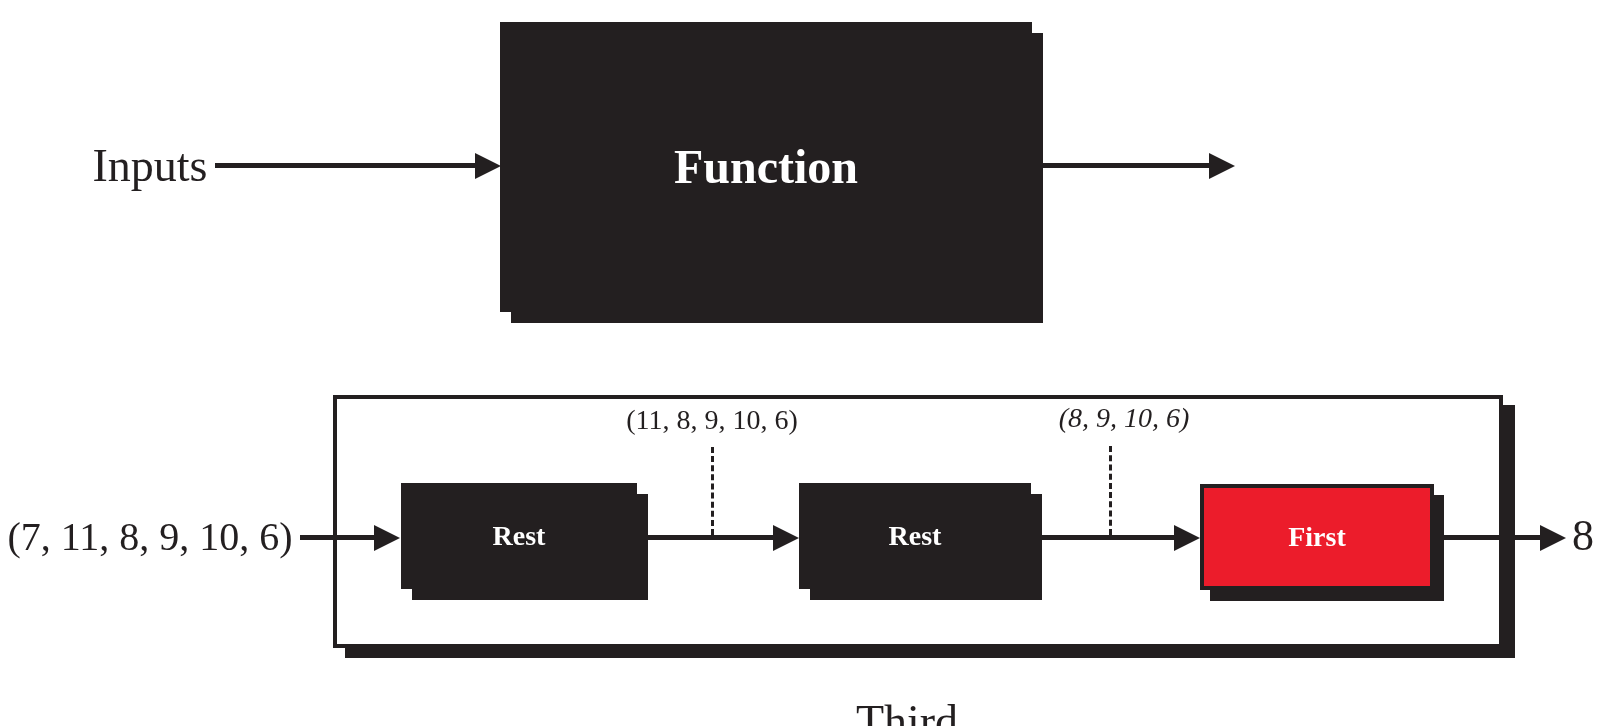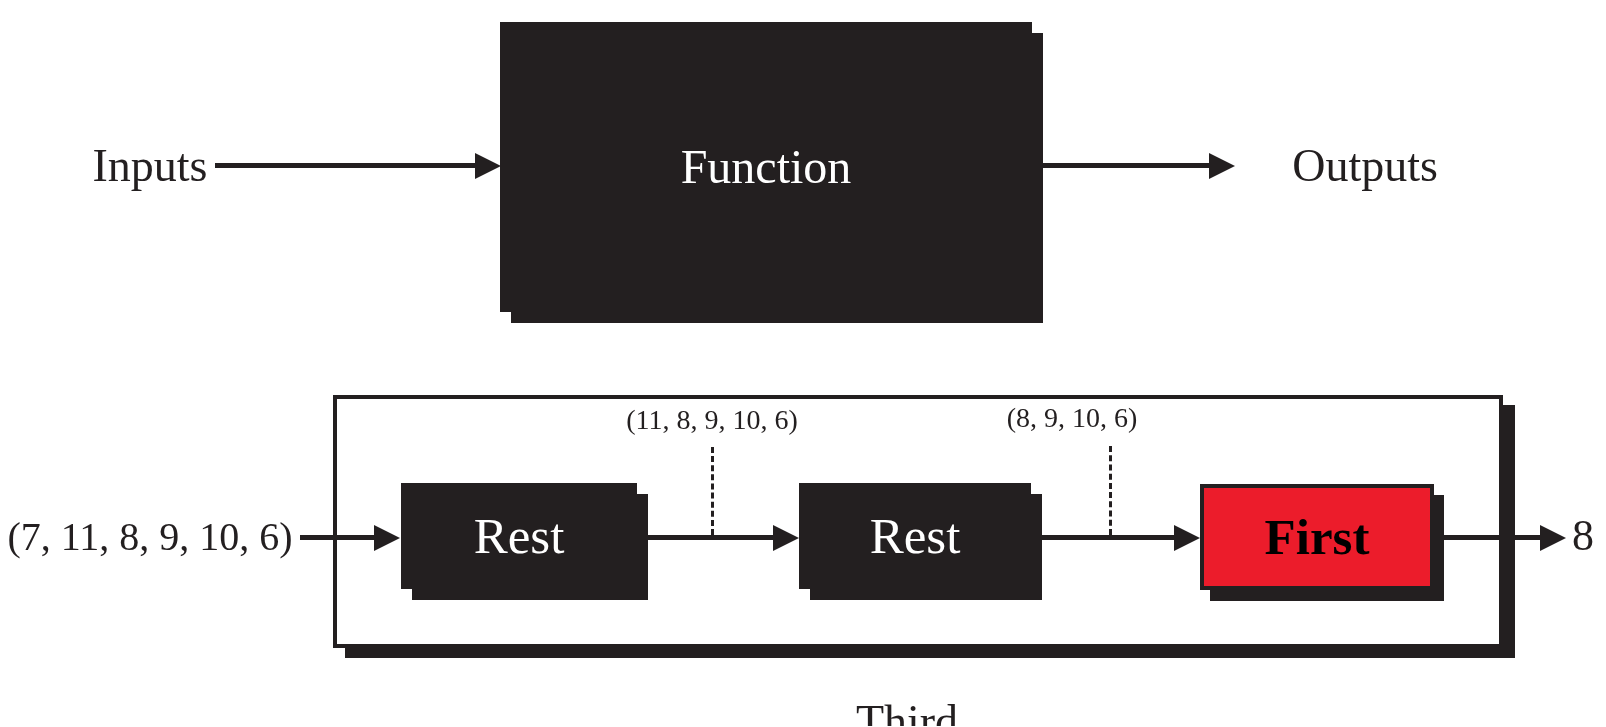--- a/index.html
+++ b/index.html
@@ -56,24 +56,24 @@
     position:absolute;
     background:var(--ink);
     box-shadow:11px 11px 0 var(--ink);
     display:flex;
     align-items:center;
     justify-content:center;
     text-align:center;
   }
   .blackbox .boxtext{
     color:#ffffff;
-    font-weight:normal;
+    font-weight:bold;
   }
   .fn-text{ font-size:48px; line-height:56px; }
-  .stage-text{ font-size:51px; line-height:48px; }
+  .stage-text{ font-size:28px; line-height:48px; }
 
   .redbox{
     position:absolute;
     background:var(--red);
     border:4px solid var(--ink);
     box-shadow:10px 11px 0 var(--ink);
     display:flex;
     align-items:center;
     justify-content:center;
   }
@@ -102,21 +102,20 @@
   <div class="arrow" style="left:215px; top:163px; width:260px;"></div>
 
   <div class="blackbox" style="left:500px; top:22px; width:532px; height:290px;">
     <div class="boxtext fn-text">
       <div>Function</div>
     </div>
   </div>
 
   <div class="arrow" style="left:1043px; top:163px; width:166px;"></div>
 
-  <div class="abs lbl lbl-big" style="left:1250px; top:140px; width:230px;">Outputs</div>
 
   <div class="pipeline-frame" style="left:333px; top:395px; width:1170px; height:253px;"></div>
 
   <div class="abs lbl lbl-tuple-in" style="left:5px; top:515px; width:290px;">(7, 11, 8, 9, 10, 6)</div>
 
   <div class="arrow" style="left:300px; top:535px; width:74px;"></div>
 
   <div class="blackbox" style="left:401px; top:483px; width:236px; height:106px;">
     <div class="boxtext stage-text">Rest</div>
   </div>
@@ -126,24 +125,24 @@
   <div class="dashline" style="left:711px; top:447px; height:88px;"></div>
   <div class="abs lbl lbl-tuple" style="left:562px; top:398px; width:300px;">(11, 8, 9, 10, 6)</div>
 
   <div class="blackbox" style="left:799px; top:483px; width:232px; height:106px;">
     <div class="boxtext stage-text">Rest</div>
   </div>
 
   <div class="arrow" style="left:1032px; top:535px; width:142px;"></div>
 
   <div class="dashline" style="left:1109px; top:446px; height:89px;"></div>
-  <div class="abs lbl lbl-tuple" style="left:922px; top:396px; width:300px;">(8, 9, 10, 6)</div>
+  <div class="abs lbl lbl-tuple" style="left:974px; top:396px; width:300px;font-style:italic;">(8, 9, 10, 6)</div>
 
   <div class="redbox" style="left:1200px; top:484px; width:234px; height:106px;">
-    <div class="boxtext stage-text" style="color:#000000; font-weight:bold;">First</div>
+    <div class="boxtext stage-text" style="color:#ffffff; font-weight:bold;">First</div>
   </div>
 
   <div class="arrow" style="left:1436px; top:535px; width:104px;"></div>
 
   <div class="abs lbl lbl-out8" style="left:1560px; top:513px; width:46px;">8</div>
 
   <div class="abs lbl lbl-big" style="left:757px; top:664px; width:300px;margin-top:32px;">Third</div>
 
 </div>
 

